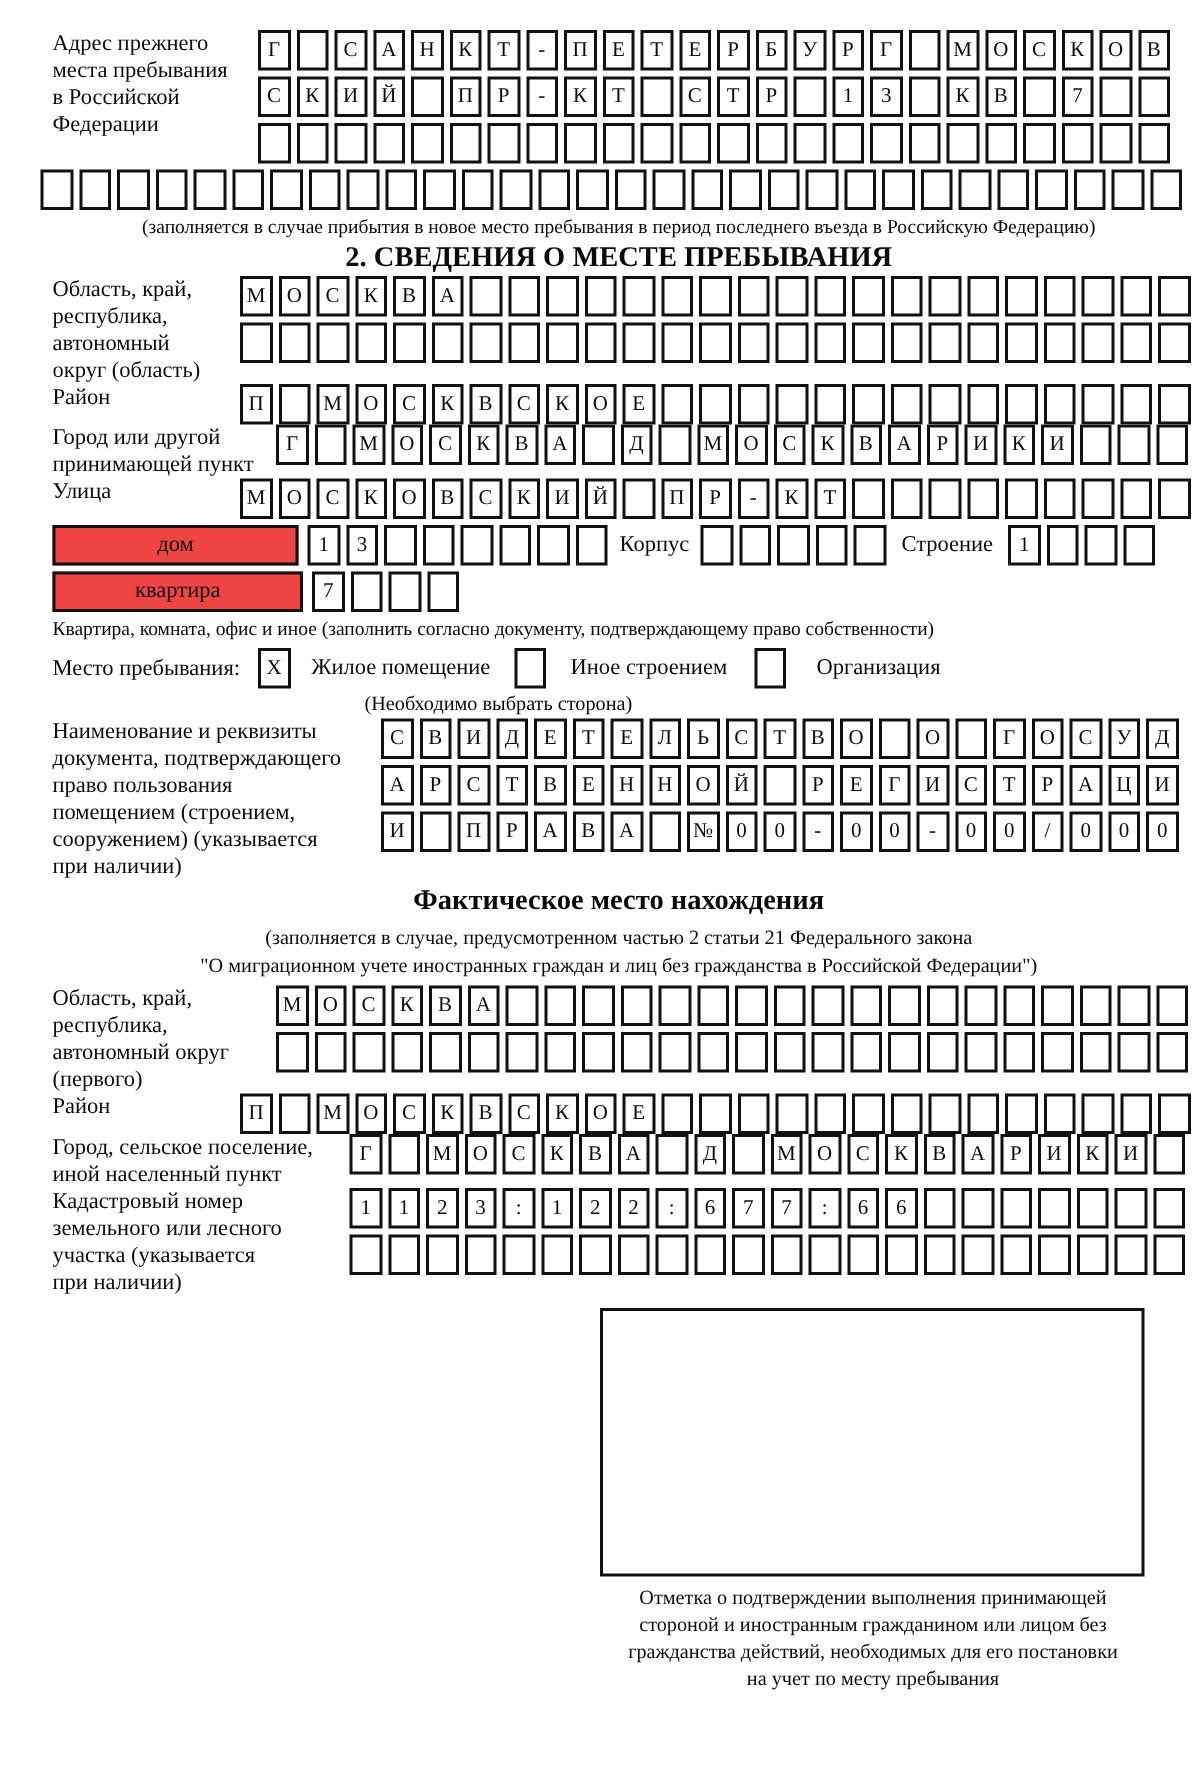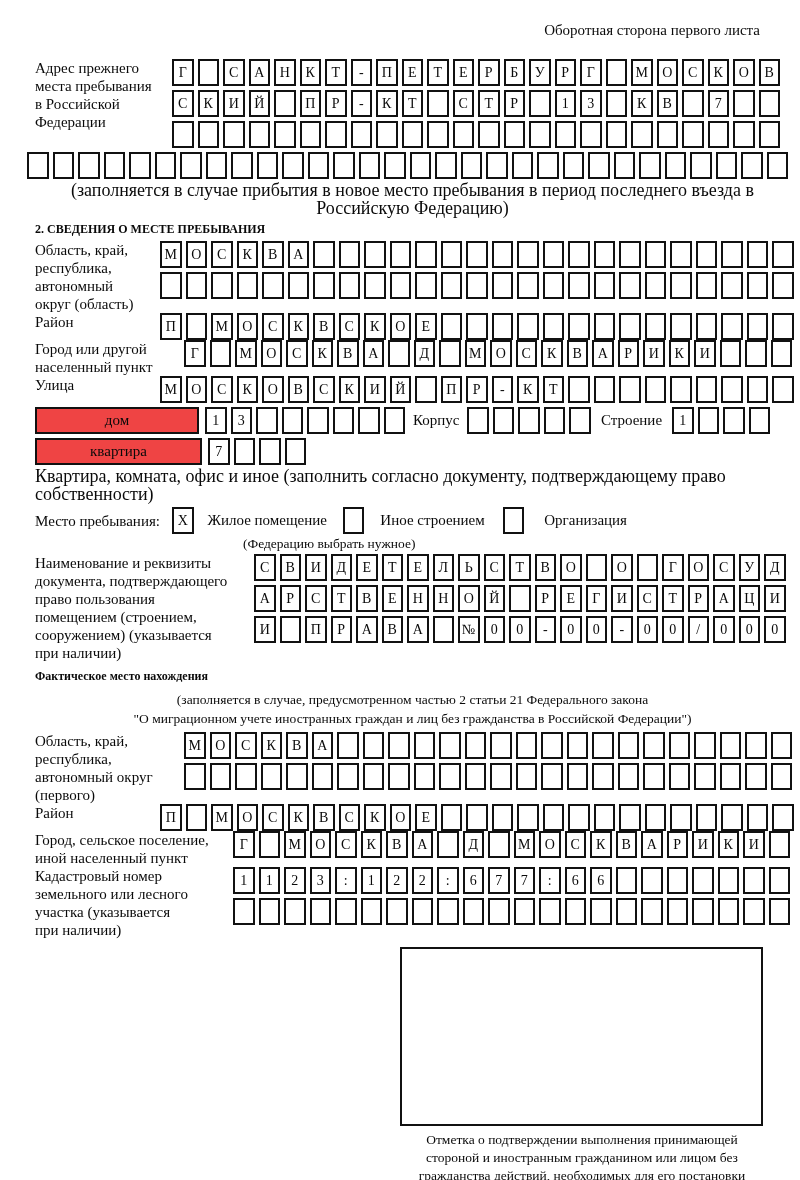--- a/index.html
+++ b/index.html
@@ -31,40 +31,39 @@
     display:flex; align-items:center; justify-content:center; font-size:15px;
   }
   .dom-box { width:164px; margin-right:6px; }
   .kv-box  { width:167px; margin-right:6px; }
 
   .inline-label { font-size:15px; line-height:27px; flex:none; }
   .ml8{margin-left:8px;} .ml10{margin-left:10px;}
   .ml14{margin-left:14px;} .ml16{margin-left:16px;} .ml18{margin-left:18px;} .ml20{margin-left:20px;}
   .mr8{margin-right:8px;} .mr10{margin-right:10px;}
 
-  .note { font-size:18px; line-height:18px; margin-top:2px; }
+  .note { font-size:13px; line-height:18px; margin-top:2px; }
   .note-center { text-align:center; }
-  .heading { text-align:left; font-weight:bold; font-size:12px; margin-top:2px; line-height:20px; }
+  .heading { text-align:center; font-weight:bold; font-size:19px; margin-top:2px; line-height:20px; }
   .sub-note { font-size:13.5px; line-height:19px; text-align:center; }
 
   .g-top { margin-top:20px; }
   .g4 { margin-top:4px; } .g2 { margin-top:2px; } .g5 { margin-top:5px; }
 
   .stay-row { display:flex; align-items:center; margin-top:4px; }
   .stay-note { margin-left:208px; font-size:13.5px; margin-top:2px; }
 
   .stamp-box { margin-left:365px; margin-top:8px; width:363px; height:179px; border:2px solid #111; background:#fff; }
   .stamp-caption { margin-left:352px; margin-top:5px; width:390px; text-align:center; font-size:13.5px; line-height:18px; }
 </style>
 </head>
 <body>
 
 <div class="content">
 
-  <div class="corner-note">Оборотная сторона первого листа</div>
 
   <div class="field g-top">
     <div class="label w137">
       <div>Адрес прежнего</div>
       <div>места пребывания</div>
       <div>в Российской</div>
       <div>Федерации</div>
     </div>
     <div class="rows">
       <div class="cellrow">
@@ -275,21 +274,21 @@
         <div class="cell"></div>
         <div class="cell"></div>
         <div class="cell"></div>
         <div class="cell"></div>
       </div>
   </div>
 
   <div class="field">
     <div class="label w149">
       <div>Город или другой</div>
-      <div>населенный пункт</div>
+      <div>принимающей пункт</div>
     </div>
     <div class="cellrow">
         <div class="cell">Г</div>
         <div class="cell"></div>
         <div class="cell">М</div>
         <div class="cell">О</div>
         <div class="cell">С</div>
         <div class="cell">К</div>
         <div class="cell">В</div>
         <div class="cell">А</div>
@@ -385,21 +384,21 @@
 
   <div class="stay-row">
     <div class="label w137">Место пребывания:</div>
     <div class="cell">X</div>
     <div class="inline-label ml14">Жилое помещение</div>
     <div class="cell ml16"></div>
     <div class="inline-label ml16">Иное строением</div>
     <div class="cell ml18"></div>
     <div class="inline-label ml20">Организация</div>
   </div>
-  <div class="stay-note">(Федерацию выбрать нужное)</div>
+  <div class="stay-note">(Необходимо выбрать сторона)</div>
 
   <div class="field g2">
     <div class="label w219">
       <div>Наименование и реквизиты</div>
       <div>документа, подтверждающего</div>
       <div>право пользования</div>
       <div>помещением (строением,</div>
       <div>сооружением) (указывается</div>
       <div>при наличии)</div>
     </div>

